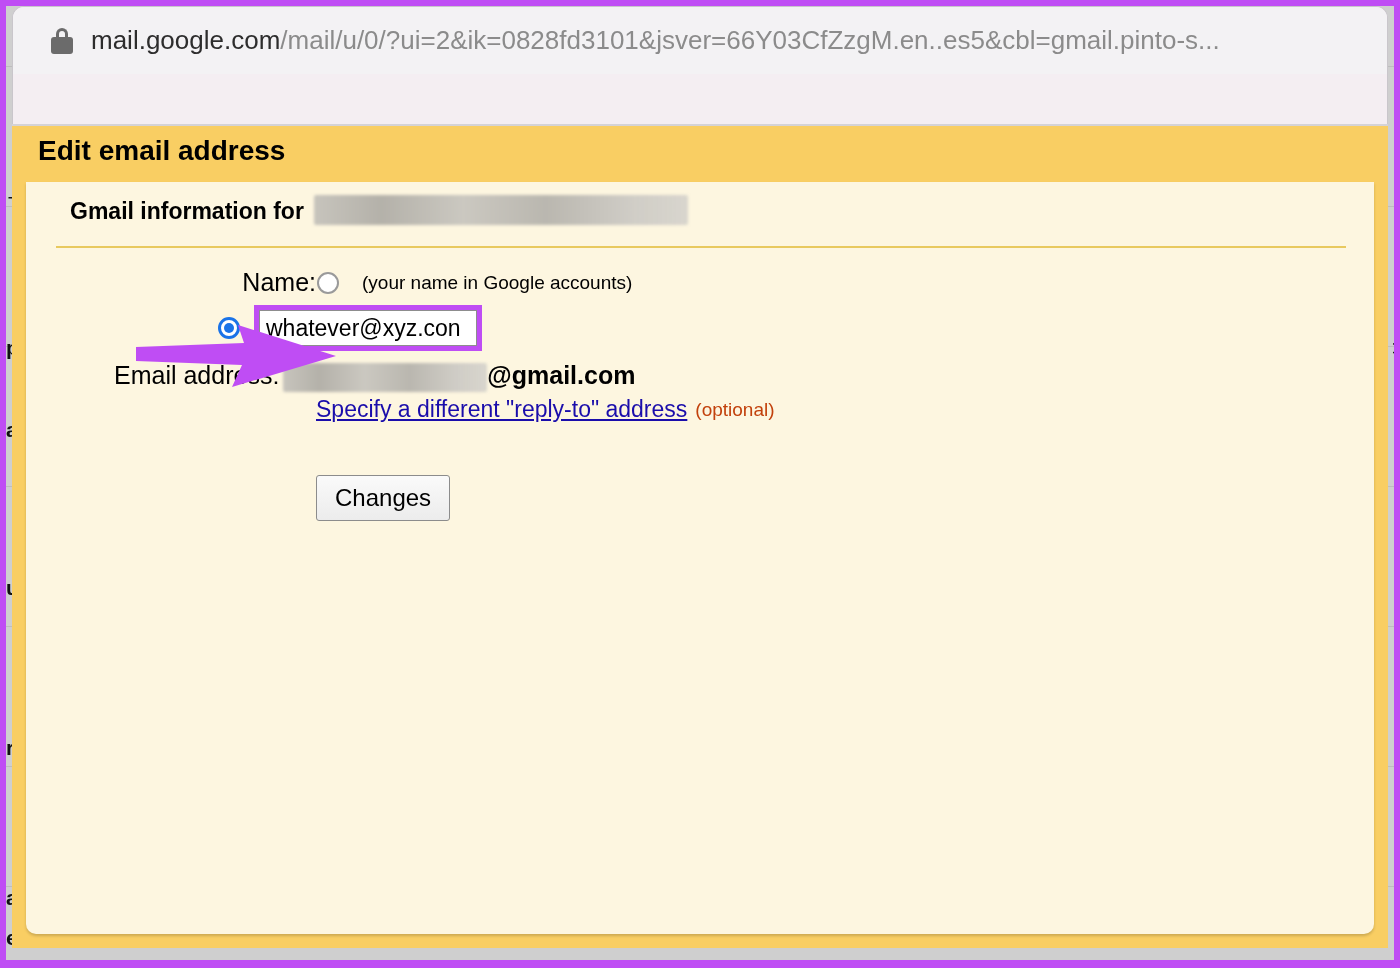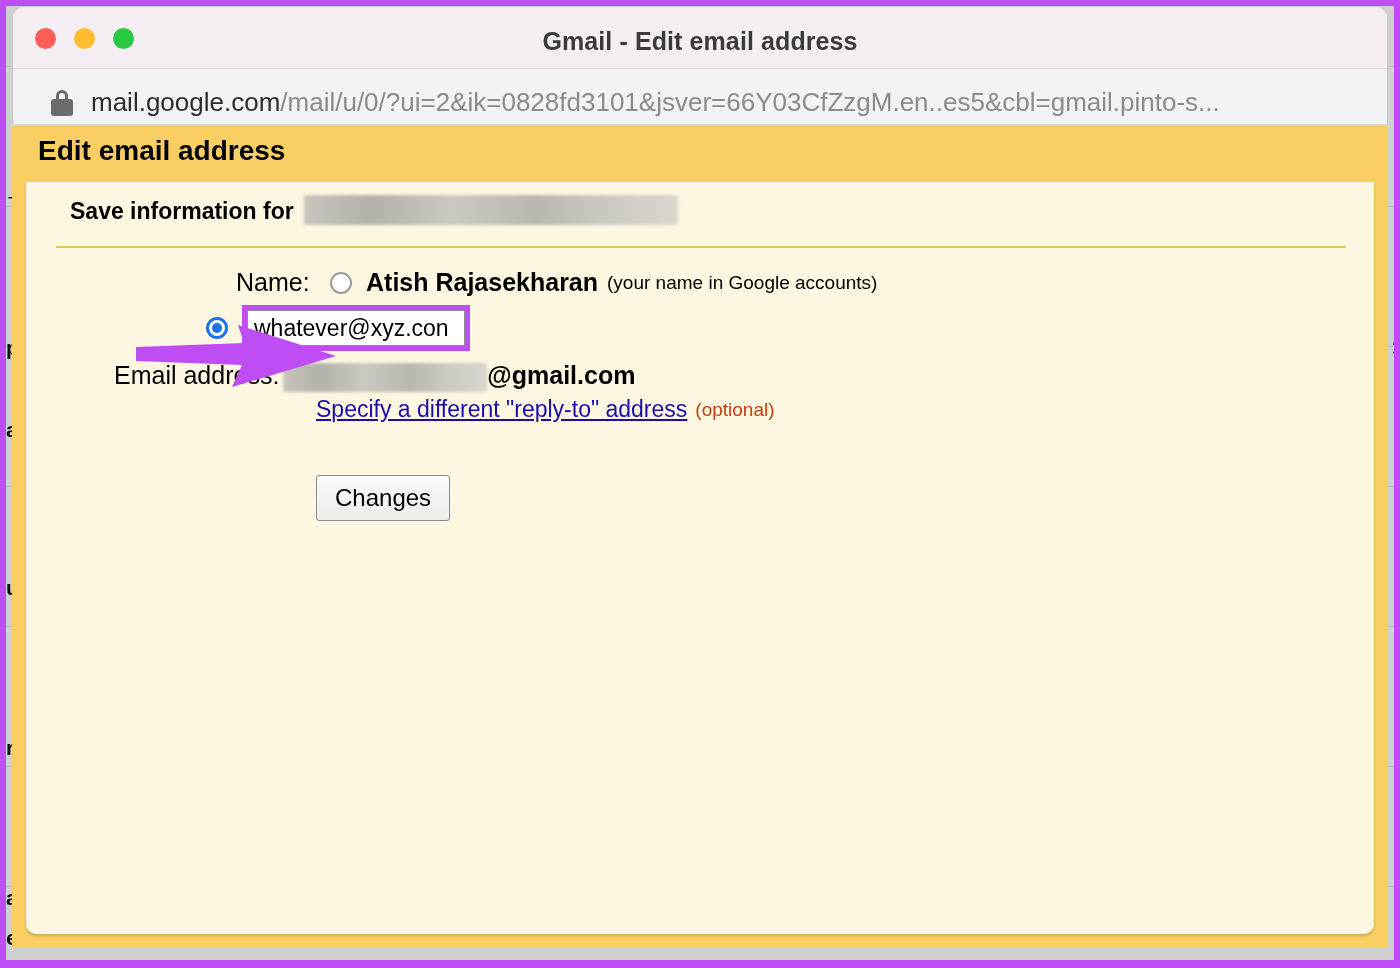--- a/index.html
+++ b/index.html
@@ -164,32 +164,32 @@
   .divider {
     margin: 18px 28px 0 30px;
     height: 2px;
     background: #e8c95f;
   }
 
   
   .form { padding-top: 20px; }
   .row { display: flex; align-items: center; }
   .row.name1 { padding-left: 210px; }
-  .row.name2 { padding-left: 86px; margin-top: 8px; }
+  .row.name2 { padding-left: 111px; margin-top: 8px; }
   .row.email { padding-left: 88px; margin-top: 10px; }
   .row.replyto { padding-left: 290px; margin-top: 6px; }
   .row.buttons { padding-left: 290px; margin-top: 52px; }
 
   .lbl {
     font-size: 25px;
     color: #000;
     font-weight: 400;
     white-space: nowrap;
   }
-  .lbl.name { width: 80px; margin-right: 14px; }
+  .lbl.name { width: 80px; text-align: right; margin-right: 1px; }
 
   .radio {
     width: 22px; height: 22px;
     border-radius: 50%;
     border: 2px solid #9a9a9a;
     background: #fff;
     flex: none;
     margin-right: 14px;
     position: relative;
   }
@@ -285,61 +285,52 @@
         <span class="behind-frag" style="left: 0px; top: 570px;">u</span>
         <span class="behind-frag" style="left: 0px; top: 730px;">r</span>
         <span class="behind-frag" style="left: 0px; top: 880px;">a</span>
         <span class="behind-frag" style="left: 0px; top: 920px;">e</span>
         <span class="behind-frag thin" style="left: 1386px; top: 330px;">&gt;</span>
       </div>
   </div>
 
   <div id="window">
 
-    <div id="titlebar">
-      <div class="lights">
-        <div class="light red"></div>
-        <div class="light yellow"></div>
-        <div class="light green"></div>
-      </div>
-      <div id="window-title">Gmail - Edit email address</div>
-    </div>
 
     <div id="urlbar">
       <div id="lock-icon">
         <div class="shackle"></div>
           <div class="body"></div>
       </div>
       <div id="url-text">
         <span class="host">mail.google.com</span><span class="path">/mail/u/0/?ui=2&amp;ik=0828fd3101&amp;jsver=66Y03CfZzgM.en..es5&amp;cbl=gmail.pinto-s...</span>
       </div>
     </div>
 
   </div>
 
   <div id="dialog">
 
     <div id="dialog-header">Edit email address</div>
 
     <div id="dialog-body">
 
       <div class="edit-info">
-        <span>Save information for</span>
+        <span>Gmail information for</span>
         <span class="redacted r1"></span>
       </div>
 
 
       <div class="divider"></div>
 
       <div class="form">
 
         <div class="row name1">
           <span class="lbl name">Name:</span>
           <span class="radio"></span>
-          <span class="acct-name">Atish Rajasekharan</span>
           <span class="acct-hint">(your name in Google accounts)</span>
         </div>
 
         <div class="row name2">
           <span class="lbl name"></span>
           <span class="radio checked"></span>
           <span class="name-input-wrap">
             <input class="name-input" type="text" value="whatever@xyz.con" style="">
           </span>
         </div>

